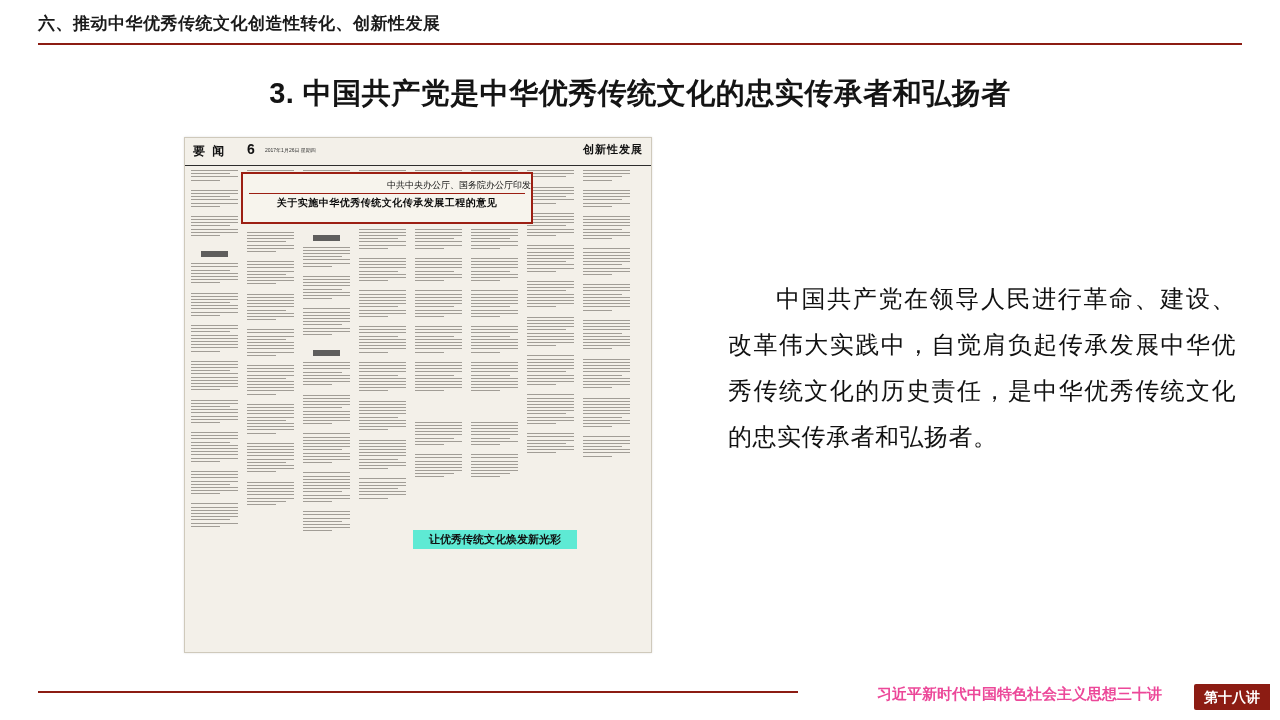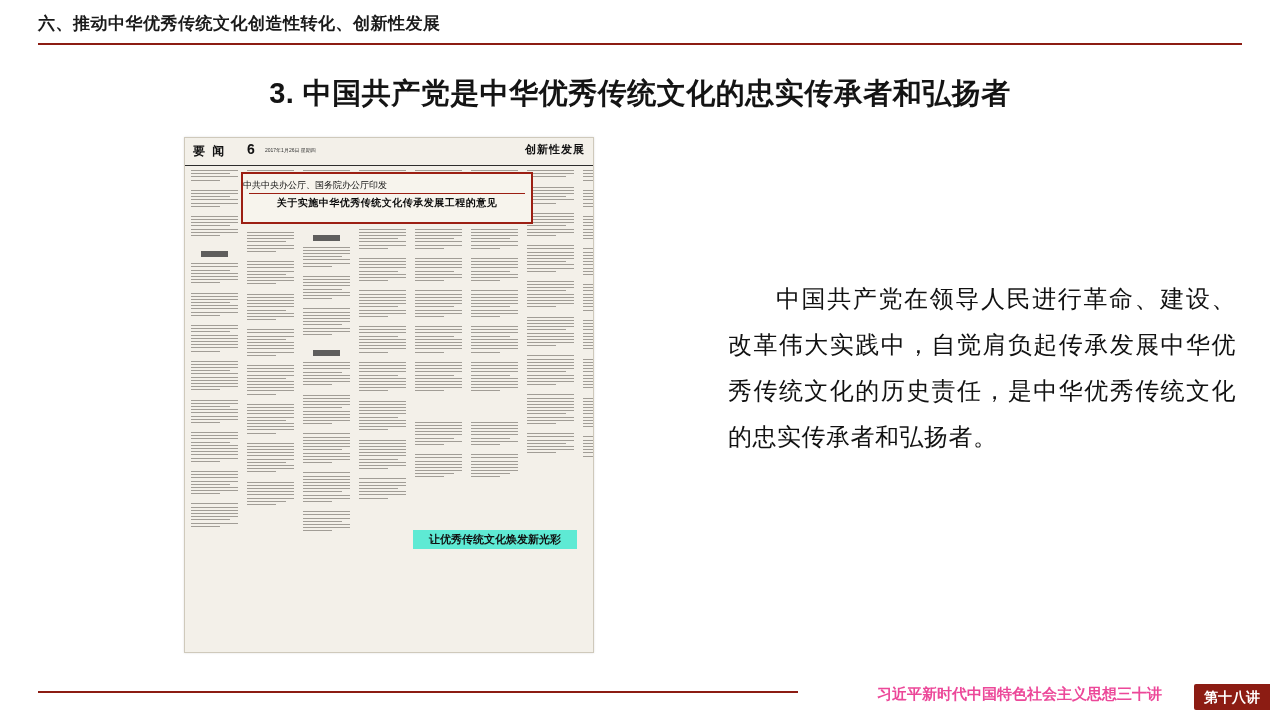--- a/index.html
+++ b/index.html
@@ -54,21 +54,21 @@
     font-weight: bold;
     color: #141414;
     letter-spacing: 0.5px;
   }
 
   
   .newspaper {
     position: absolute;
     left: 184px;
     top: 137px;
-    width: 410px;
+    width: 468px;
     height: 516px;
     background: #f3f0e9;
     border: 1px solid #cfc9bb;
     box-sizing: border-box;
     overflow: hidden;
     box-shadow: 0 0 2px rgba(0,0,0,0.12);
   }
   .np-masthead {
     position: absolute;
     left: 0;
@@ -155,21 +155,21 @@
     border: 2px solid #9c1f13;
     background: #f7f4ed;
     box-sizing: border-box;
     z-index: 5;
   }
   .np-headbox .l1 {
     position: absolute;
     left: 0;
     top: 5px;
     width: 100%;
-    text-align: left;
+    text-align: right;
     font-size: 9px;
     color: #111;
     white-space: nowrap;
   }
   .np-headbox .l2 {
     position: absolute;
     left: 0;
     top: 22px;
     width: 100%;
     text-align: center;

